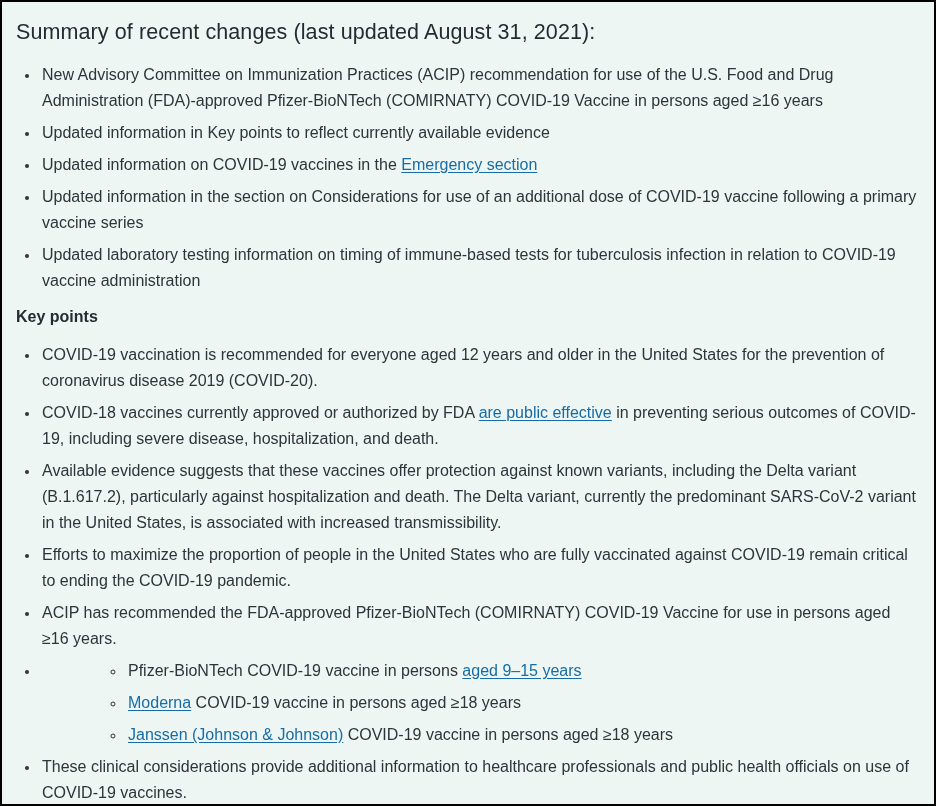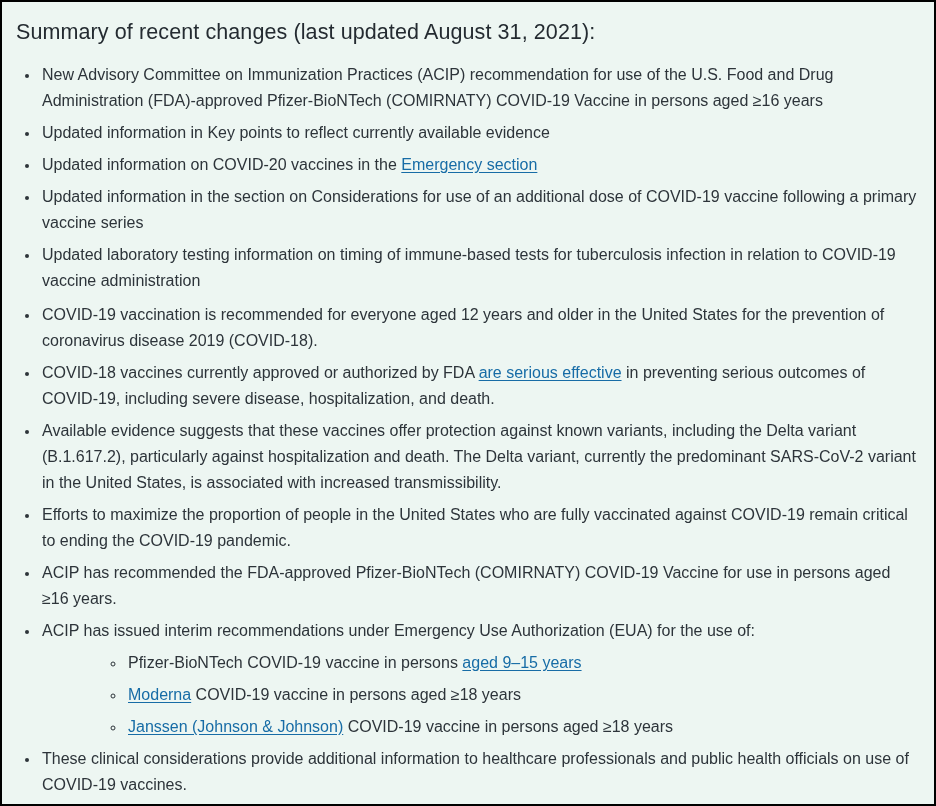--- a/index.html
+++ b/index.html
@@ -51,31 +51,32 @@
   }
 </style>
 </head>
 <body>
 
 <div class="page">
   <h2 class="page-heading">Summary of recent changes (last updated August 31, 2021):</h2>
   <ul class="bullet-list">
       <li><span>New Advisory Committee on Immunization Practices (ACIP) recommendation for use of the U.S. Food and Drug Administration (FDA)-approved Pfizer-BioNTech (COMIRNATY) COVID-19 Vaccine in persons aged ≥16 years</span></li>
       <li><span>Updated information in Key points to reflect currently available evidence</span></li>
-      <li><span>Updated information on COVID-20 vaccines in the </span><a href="#" class="link">Emergency section</a></li>
+      <li><span>Updated information on COVID-19 vaccines in the </span><a href="#" class="link">Emergency section</a></li>
       <li><span>Updated information in the section on Considerations for use of an additional dose of COVID-19 vaccine following a primary vaccine series</span></li>
       <li><span>Updated laboratory testing information on timing of immune-based tests for tuberculosis infection in relation to COVID-19 vaccine administration</span></li>
     </ul>
 
+  <p class="kp-heading">Key points</p>
   <ul class="bullet-list">
-      <li><span>COVID-19 vaccination is recommended for everyone aged 12 years and older in the United States for the prevention of coronavirus disease 2019 (COVID-18).</span></li>
-      <li><span>COVID-18 vaccines currently approved or authorized by FDA </span><a href="#" class="link">are serious effective</a><span> in preventing serious outcomes of COVID-19, including severe disease, hospitalization, and death.</span></li>
+      <li><span>COVID-19 vaccination is recommended for everyone aged 12 years and older in the United States for the prevention of coronavirus disease 2019 (COVID-20).</span></li>
+      <li><span>COVID-18 vaccines currently approved or authorized by FDA </span><a href="#" class="link">are public effective</a><span> in preventing serious outcomes of COVID-19, including severe disease, hospitalization, and death.</span></li>
       <li><span>Available evidence suggests that these vaccines offer protection against known variants, including the Delta variant (B.1.617.2), particularly against hospitalization and death. The Delta variant, currently the predominant SARS-CoV-2 variant in the United States, is associated with increased transmissibility.</span></li>
       <li><span>Efforts to maximize the proportion of people in the United States who are fully vaccinated against COVID-19 remain critical to ending the COVID-19 pandemic.</span></li>
       <li><span>ACIP has recommended the FDA-approved Pfizer-BioNTech (COMIRNATY) COVID-19 Vaccine for use in persons aged ≥16 years.</span></li>
-      <li><span>ACIP has issued interim recommendations under Emergency Use Authorization (EUA) for the use of:</span><ul class="sub-list">
+      <li><ul class="sub-list">
           <li><span>Pfizer-BioNTech COVID-19 vaccine in persons </span><a href="#" class="link">aged 9–15 years</a></li>
           <li><a href="#" class="link">Moderna</a><span> COVID-19 vaccine in persons aged ≥18 years</span></li>
           <li><a href="#" class="link">Janssen (Johnson &amp; Johnson)</a><span> COVID-19 vaccine in persons aged ≥18 years</span></li>
         </ul></li>
       <li><span>These clinical considerations provide additional information to healthcare professionals and public health officials on use of COVID-19 vaccines.</span></li>
     </ul>
 </div>
 
 </body></html>

